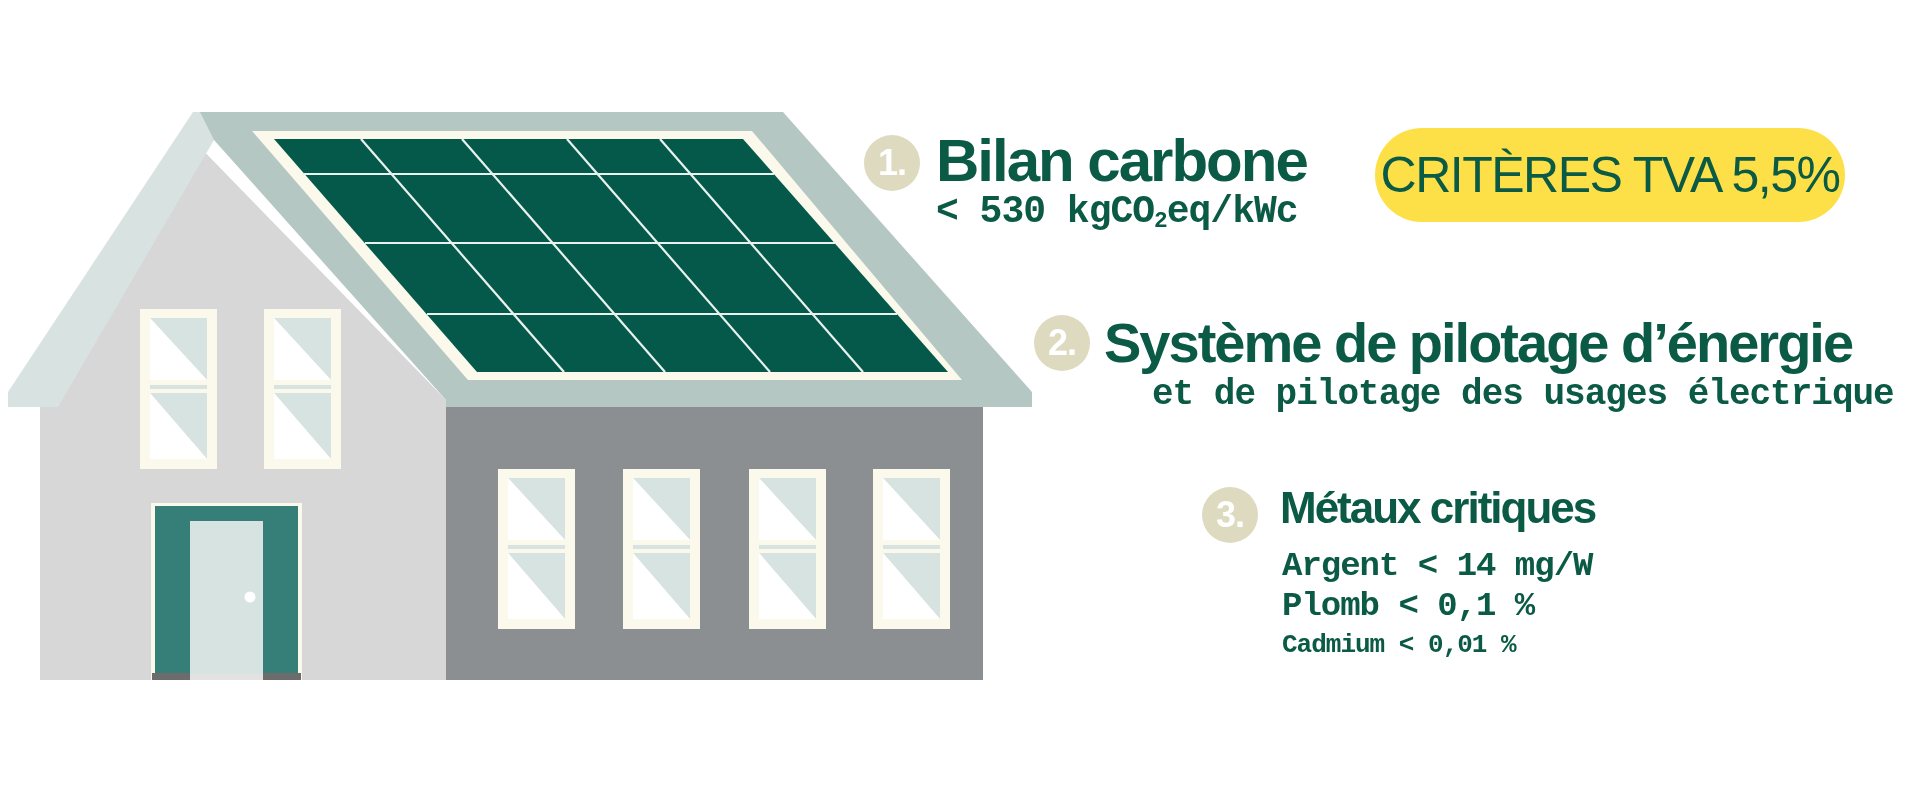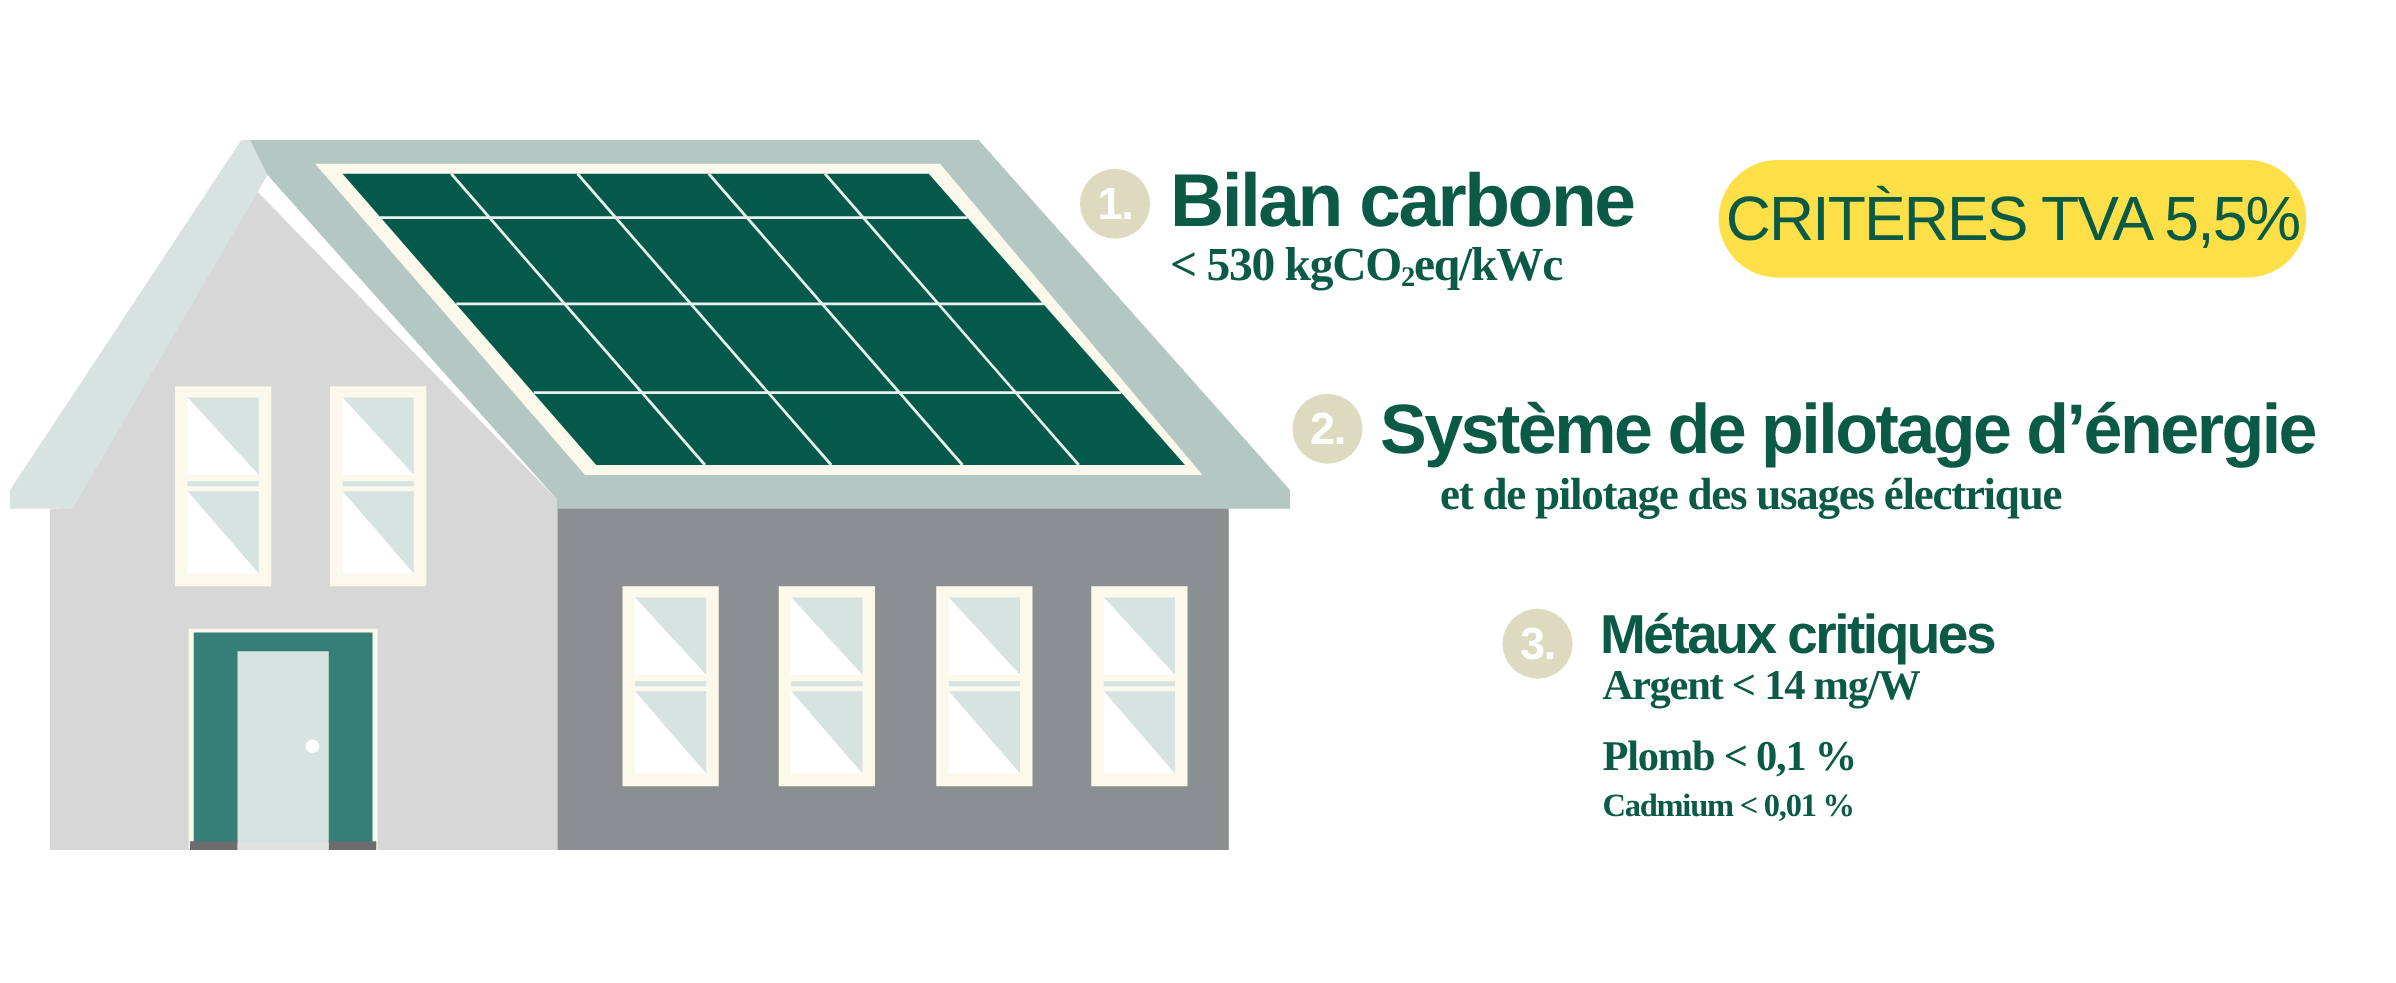--- a/index.html
+++ b/index.html
@@ -6,21 +6,21 @@
     body { width: 1917px; height: 786px; position: relative; overflow: hidden;
            font-family: "Liberation Sans", sans-serif; }
     #house { position: absolute; left: 0; top: 0; }
     .badge { position: absolute; width: 56px; height: 56px; border-radius: 50%;
              background: #dedac0; color: #ffffff; font-weight: bold;
              font-family: "Liberation Sans", sans-serif; font-size: 36px;
              display: flex; align-items: center; justify-content: center; letter-spacing: -1px; }
     .title { position: absolute; color: #0b5a45; font-weight: bold; white-space: nowrap;
              font-family: "Liberation Sans", sans-serif; letter-spacing: -2px; text-align: right; }
     .sub { position: absolute; color: #0b5a45; font-weight: bold; white-space: nowrap;
-           font-family: Liberation Serif, serif; letter-spacing: -1px; }
+           font-family: Liberation Mono, monospace; letter-spacing: -1px; }
     .pill { position: absolute; left: 1375px; top: 128px; width: 470px; height: 94px;
             border-radius: 47px; background: #fde047; color: #0b5a45;
             display: flex; align-items: center; justify-content: center;
             font-family: "Liberation Sans", sans-serif; font-size: 50px; letter-spacing: -1.5px; }
     sub.co2 { font-size: 0.6em; vertical-align: -0.2em; }
   </style>
 </head>
 <body>
 
 <svg id="house" width="1917" height="786" viewBox="0 0 1917 786" xmlns="http://www.w3.org/2000/svg">
@@ -126,15 +126,15 @@
 <div class="badge" style="left:1034px; top:315px;">
   <span>2.</span>
 </div>
 <div class="title" style="left:1104px; top:310px; font-size:56px;">Système de pilotage d’énergie</div>
 <div class="sub" style="left:1104px; top:374px; font-size:36px;margin-left:48px;">et de pilotage des usages électrique</div>
 
 <div class="badge" style="left:1202px; top:487px;">
   <span>3.</span>
 </div>
 <div class="title" style="left:1280px; top:483px; font-size:44px;">Métaux critiques</div>
-<div class="sub" style="left:1282px; top:530px; font-size:34px;">Argent &lt; 14 mg/W</div>
+<div class="sub" style="left:1282px; top:547px; font-size:34px;">Argent &lt; 14 mg/W</div>
 <div class="sub" style="left:1282px; top:587px; font-size:34px;">Plomb &lt; 0,1 %</div>
 <div class="sub" style="left:1282px; top:630px; font-size:26px;">Cadmium &lt; 0,01 %</div>
 
 </body></html>

